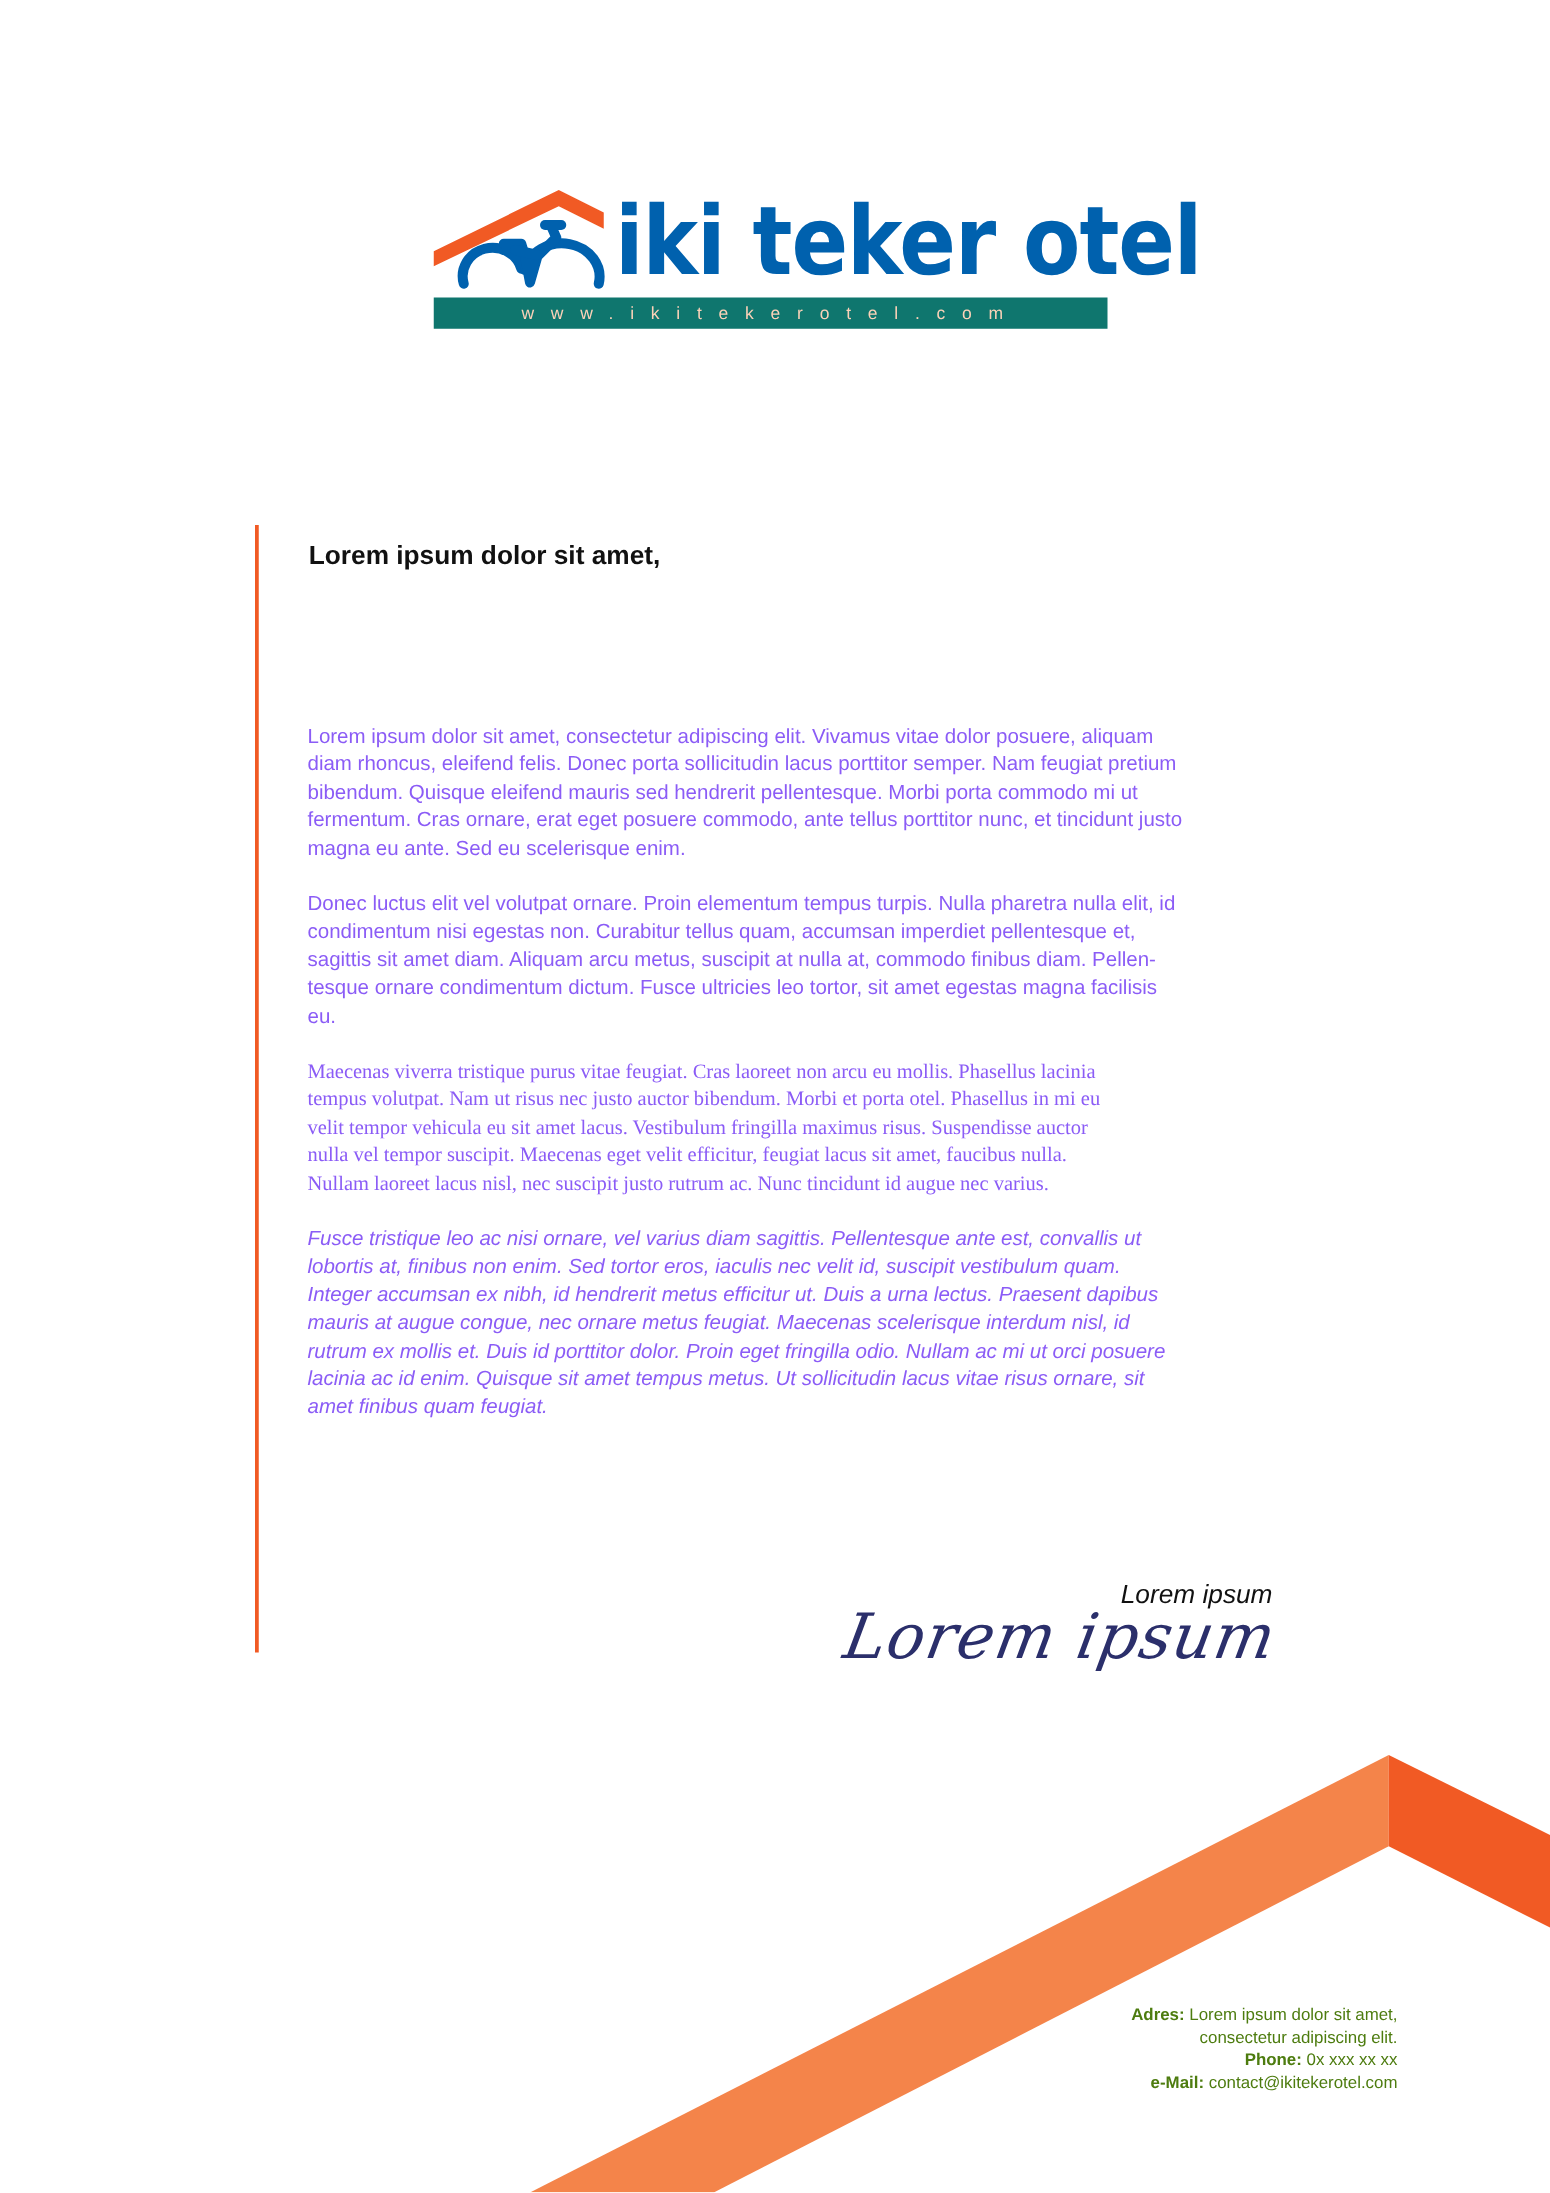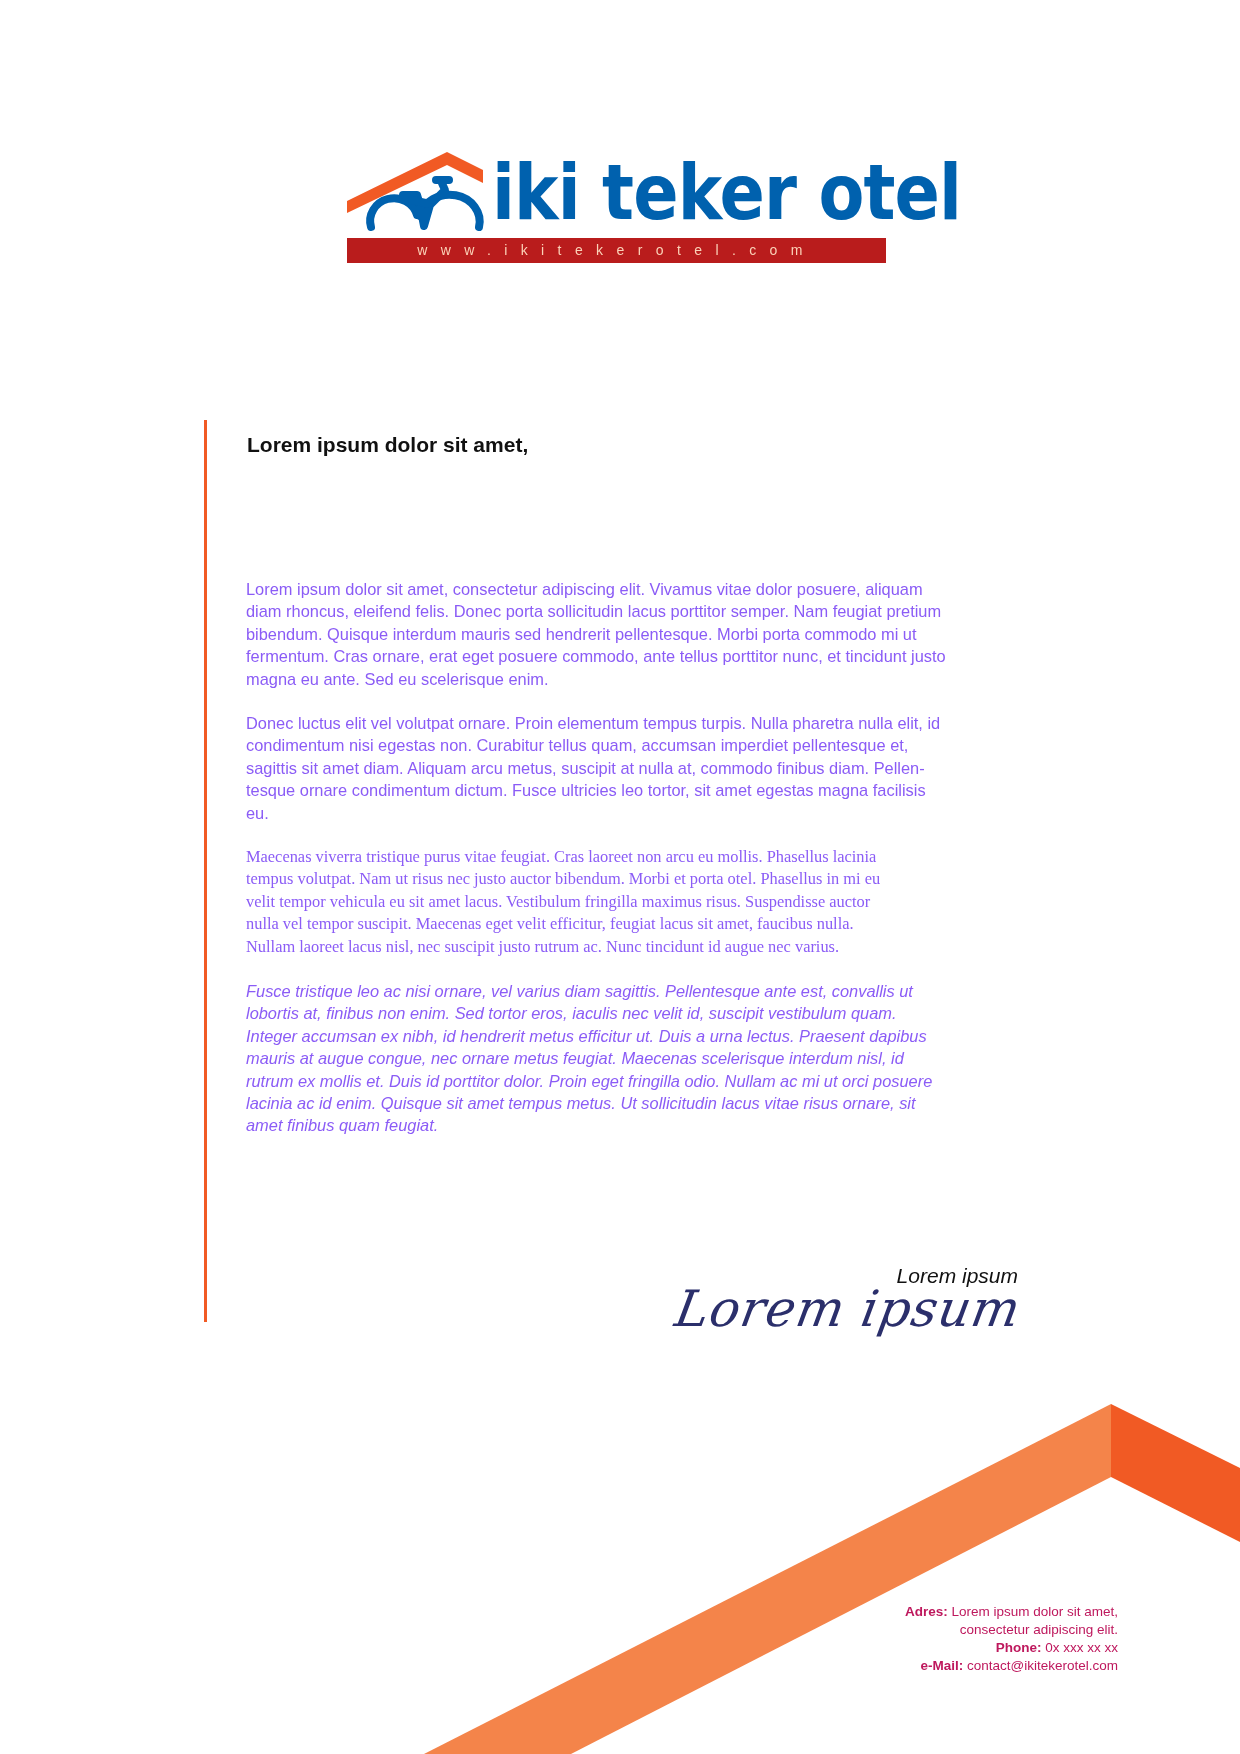--- a/index.html
+++ b/index.html
@@ -1,21 +1,21 @@
 <!DOCTYPE html>
 <html><head>
   <meta charset="utf-8">
   <style>
     html, body { margin: 0; padding: 0; background: #ffffff; }
     body { width: 1240px; height: 1754px; position: relative; overflow: hidden; font-family: "Liberation Sans", sans-serif; }
 
     
     #logo-svg { position: absolute; left: 340px; top: 140px; width: 560px; height: 130px; }
     .logo-word { position: absolute; left: 492px; top: 148px; font-family: "DejaVu Sans", sans-serif; font-weight: bold; font-size: 76px; line-height: 90px; color: #0061ae; letter-spacing: -1px; white-space: nowrap; transform: scaleX(0.88); transform-origin: left top; }
-    .url-bar { position: absolute; left: 347px; top: 238px; width: 539px; height: 25px; background: #b91c1c; }
+    .url-bar { position: absolute; left: 347px; top: 238px; width: 539px; height: 25px; background: #0f766e; }
     .url-text { position: absolute; left: 0; top: 0; width: 539px; height: 25px; line-height: 25px; text-align: center; font-size: 14px; color: #fbd2b8; letter-spacing: 13.4px; white-space: nowrap; font-family: "Liberation Sans", sans-serif; }
 
     
     .accent-line { position: absolute; left: 204px; top: 420px; width: 3px; height: 902px; background: #f15a24; }
 
     
     .greeting { position: absolute; left: 247px; top: 433px; font-size: 21px; font-weight: bold; color: #111; white-space: nowrap; }
     .body-text { position: absolute; left: 246px; width: 790px; font-size: 16.4px; line-height: 22.4px; color: #8b5cf6; }
     .body-text .ln { display: block; white-space: nowrap; }
     #p0 { top: 578px; }
@@ -24,21 +24,21 @@
     #p3 { top: 980px; font-style: italic; }
 
     
     .sig-name { position: absolute; right: 222px; top: 1264px; font-size: 21px; font-style: italic; color: #111; white-space: nowrap; }
     .sig-script { position: absolute; right: 220px; top: 1280px; font-family: "DejaVu Serif", serif; font-style: italic; font-size: 50px; color: #2b2f6b; white-space: nowrap; letter-spacing: 1px; transform: skewX(-10deg); }
 
     
     #deco-svg { position: absolute; left: 0; top: 1380px; width: 1240px; height: 374px; }
 
     
-    .contact { position: absolute; right: 122px; top: 1603px; text-align: right; font-size: 13.5px; line-height: 18px; color: #be185d; }
+    .contact { position: absolute; right: 122px; top: 1603px; text-align: right; font-size: 13.5px; line-height: 18px; color: #4d7c0f; }
     .contact .row { display: block; white-space: nowrap; }
     .contact .lbl { font-weight: bold; }
   </style>
 </head>
 <body>
 
 <div>
   <svg id="logo-svg" viewBox="340 140 560 130">
 
     <polygon points="347,201 447,152 483,170 483,183 447,165 347,213" fill="#f15a24"></polygon>
@@ -57,21 +57,21 @@
   </div>
 </div>
 
 <div class="accent-line"></div>
 
 <div class="greeting">Lorem ipsum dolor sit amet,</div>
 
 <div id="p0" class="body-text">
   <span class="ln">Lorem ipsum dolor sit amet, consectetur adipiscing elit. Vivamus vitae dolor posuere, aliquam</span>
   <span class="ln">diam rhoncus, eleifend felis. Donec porta sollicitudin lacus porttitor semper. Nam feugiat pretium</span>
-  <span class="ln">bibendum. Quisque interdum mauris sed hendrerit pellentesque. Morbi porta commodo mi ut</span>
+  <span class="ln">bibendum. Quisque eleifend mauris sed hendrerit pellentesque. Morbi porta commodo mi ut</span>
   <span class="ln">fermentum. Cras ornare, erat eget posuere commodo, ante tellus porttitor nunc, et tincidunt justo</span>
   <span class="ln">magna eu ante. Sed eu scelerisque enim.</span>
 </div>
 <div id="p1" class="body-text">
   <span class="ln">Donec luctus elit vel volutpat ornare. Proin elementum tempus turpis. Nulla pharetra nulla elit, id</span>
   <span class="ln">condimentum nisi egestas non. Curabitur tellus quam, accumsan imperdiet pellentesque et,</span>
   <span class="ln">sagittis sit amet diam. Aliquam arcu metus, suscipit at nulla at, commodo finibus diam. Pellen-</span>
   <span class="ln">tesque ornare condimentum dictum. Fusce ultricies leo tortor, sit amet egestas magna facilisis</span>
   <span class="ln">eu.</span>
 </div>

